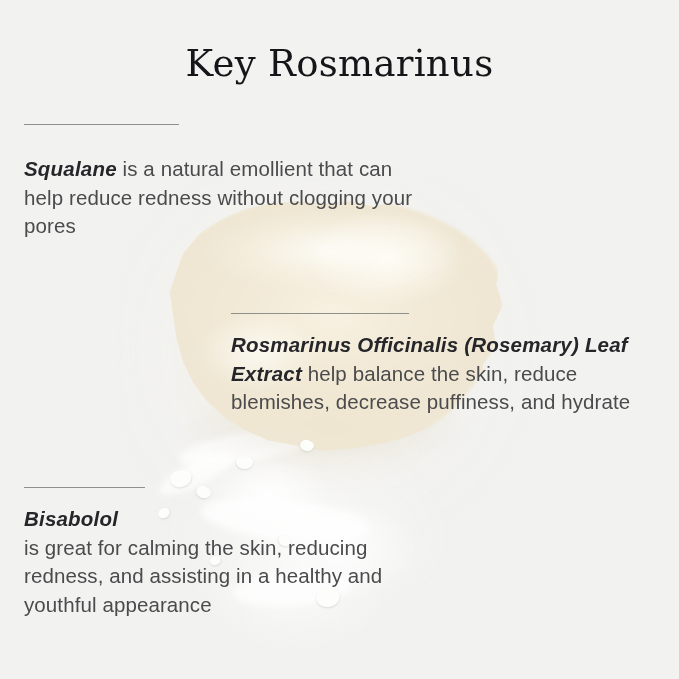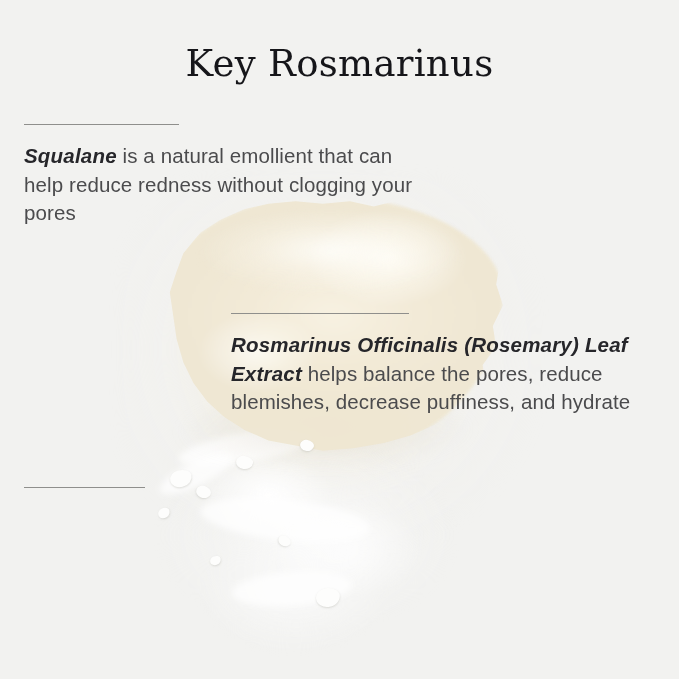--- a/index.html
+++ b/index.html
@@ -181,21 +181,21 @@
 
   .block .term {
     font-style: italic;
     font-weight: bold;
     color: #26262a;
     letter-spacing: 0.2px;
   }
 
   
   .rule-1  { left: 24px;  top: 124px; width: 155px; }
-  .block-1 { left: 24px;  top: 142px; width: 400px; }
+  .block-1 { left: 24px;  top: 155px; width: 400px; }
 
   
   .rule-2  { left: 231px; top: 313px; width: 178px; }
   .block-2 { left: 231px; top: 331px; width: 420px; }
 
   
   .rule-3  { left: 24px;  top: 487px; width: 121px; }
   .block-3 { left: 24px;  top: 505px; width: 400px; }
 
   .block-3 .term { display: block; }
@@ -226,18 +226,19 @@
   </div>
 
   <div class="content">
 
     <div class="page-title">Key Rosmarinus</div>
 
     <div class="rule rule-1"></div>
     <div class="block block-1"><span class="term">Squalane</span><span class="desc"> is a natural emollient that can help reduce redness without clogging your pores</span></div>
 
     <div class="rule rule-2"></div>
-    <div class="block block-2"><span class="term">Rosmarinus Officinalis (Rosemary) Leaf Extract</span><span class="desc"> helps balance the pores, reduce blemishes, decrease puffiness, and hydrate</span></div>
+    <div class="block block-2"><span class="term">Rosmarinus Officinalis (Rosemary) Leaf Extract</span><span class="desc"> help balance the skin, reduce blemishes, decrease puffiness, and hydrate</span></div>
 
     <div class="rule rule-3"></div>
+    <div class="block block-3"><span class="term">Bisabolol</span><span class="desc">is great for calming the skin, reducing redness, and assisting in a healthy and youthful appearance</span></div>
 
   </div>
 </div>
 
 </body></html>

